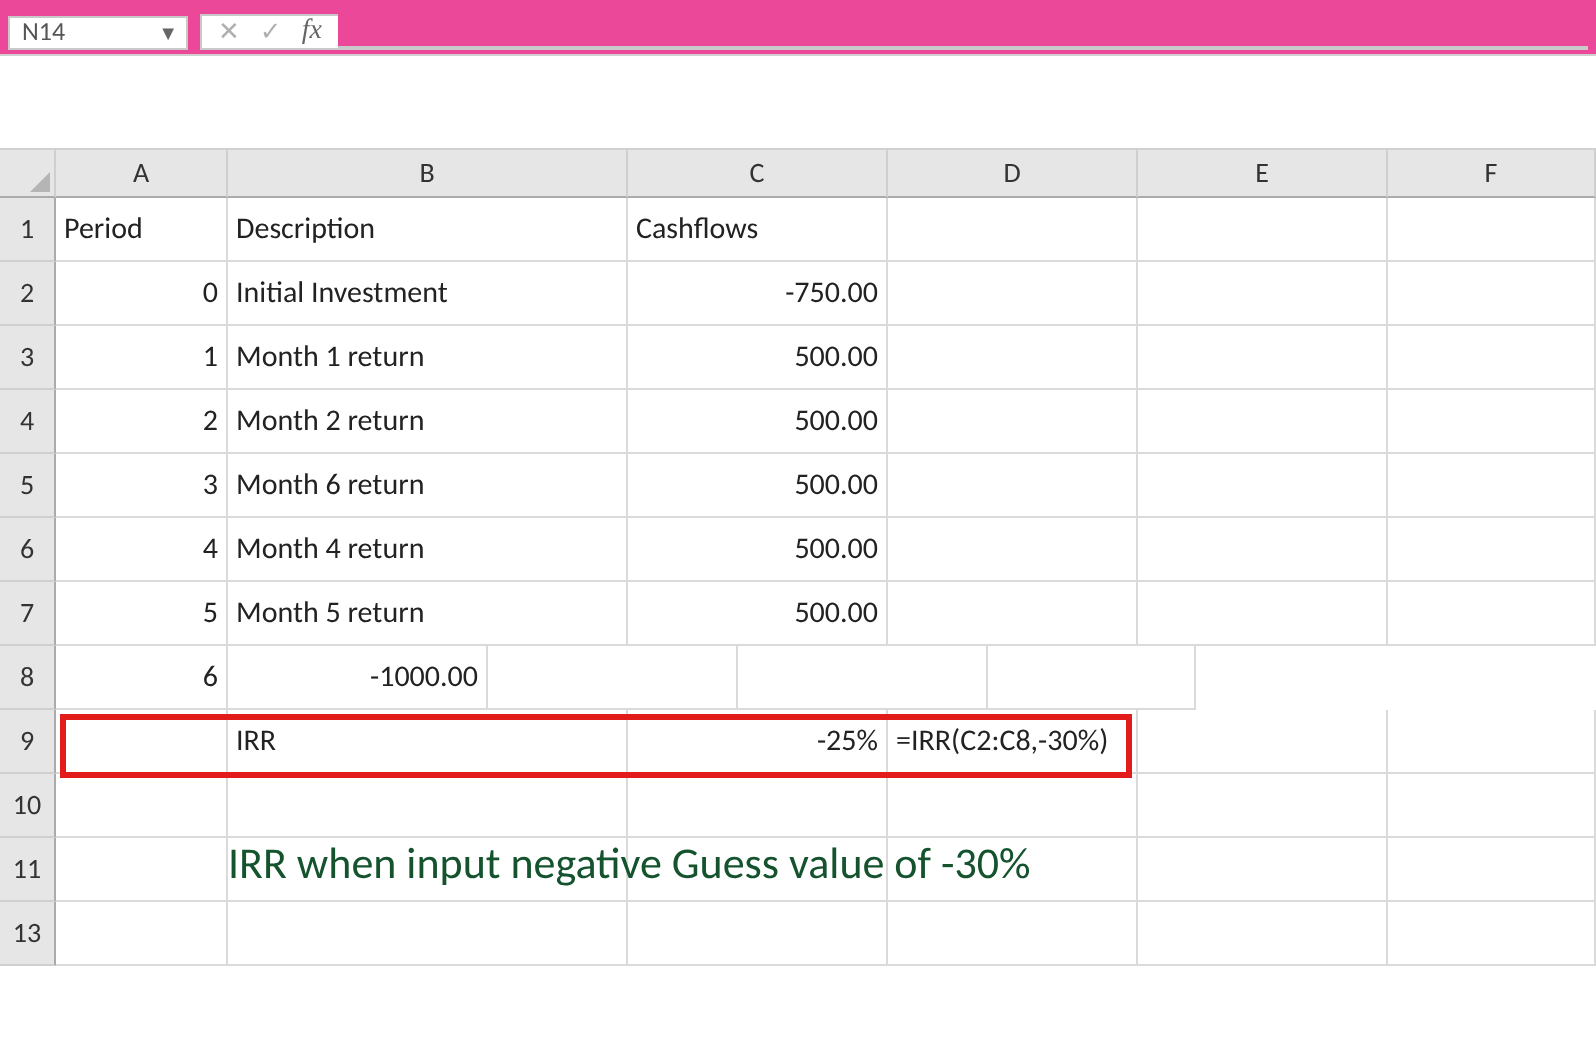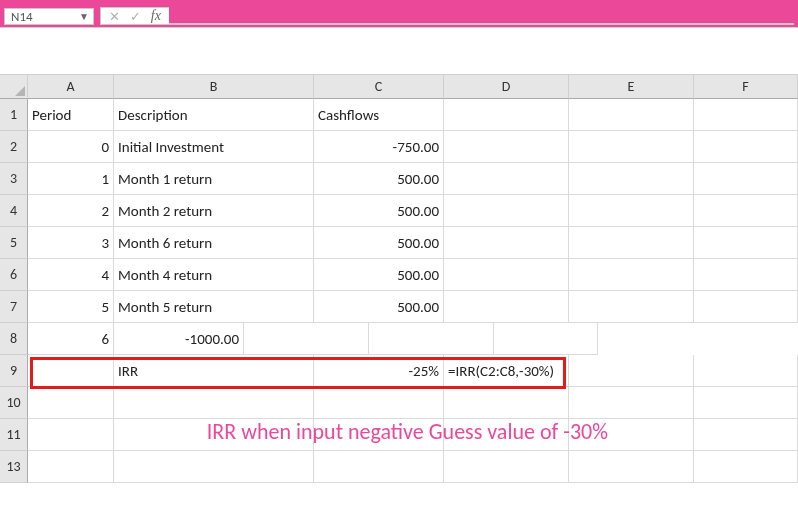--- a/index.html
+++ b/index.html
@@ -142,26 +142,26 @@
       position: absolute;
       left: 30px;
       top: 258px;
       width: 536px;
       height: 32px;
       border: 3px solid #e21b1b;
       pointer-events: none;
     }
     .caption-overlay {
       position: absolute;
-      left: 148px;
+      left: 114px;
       top: 318px;
       width: 460px;
-      text-align: right;
+      text-align: left;
       font-size: 22px;
-      color: #ec4899;
+      color: #14532d;
       line-height: 1.35;
       pointer-events: none;
     }
   </style>
 </head>
 <body>
 
 <div class="namebox-bar">
   <div class="namebox">
     <span>N14</span>

